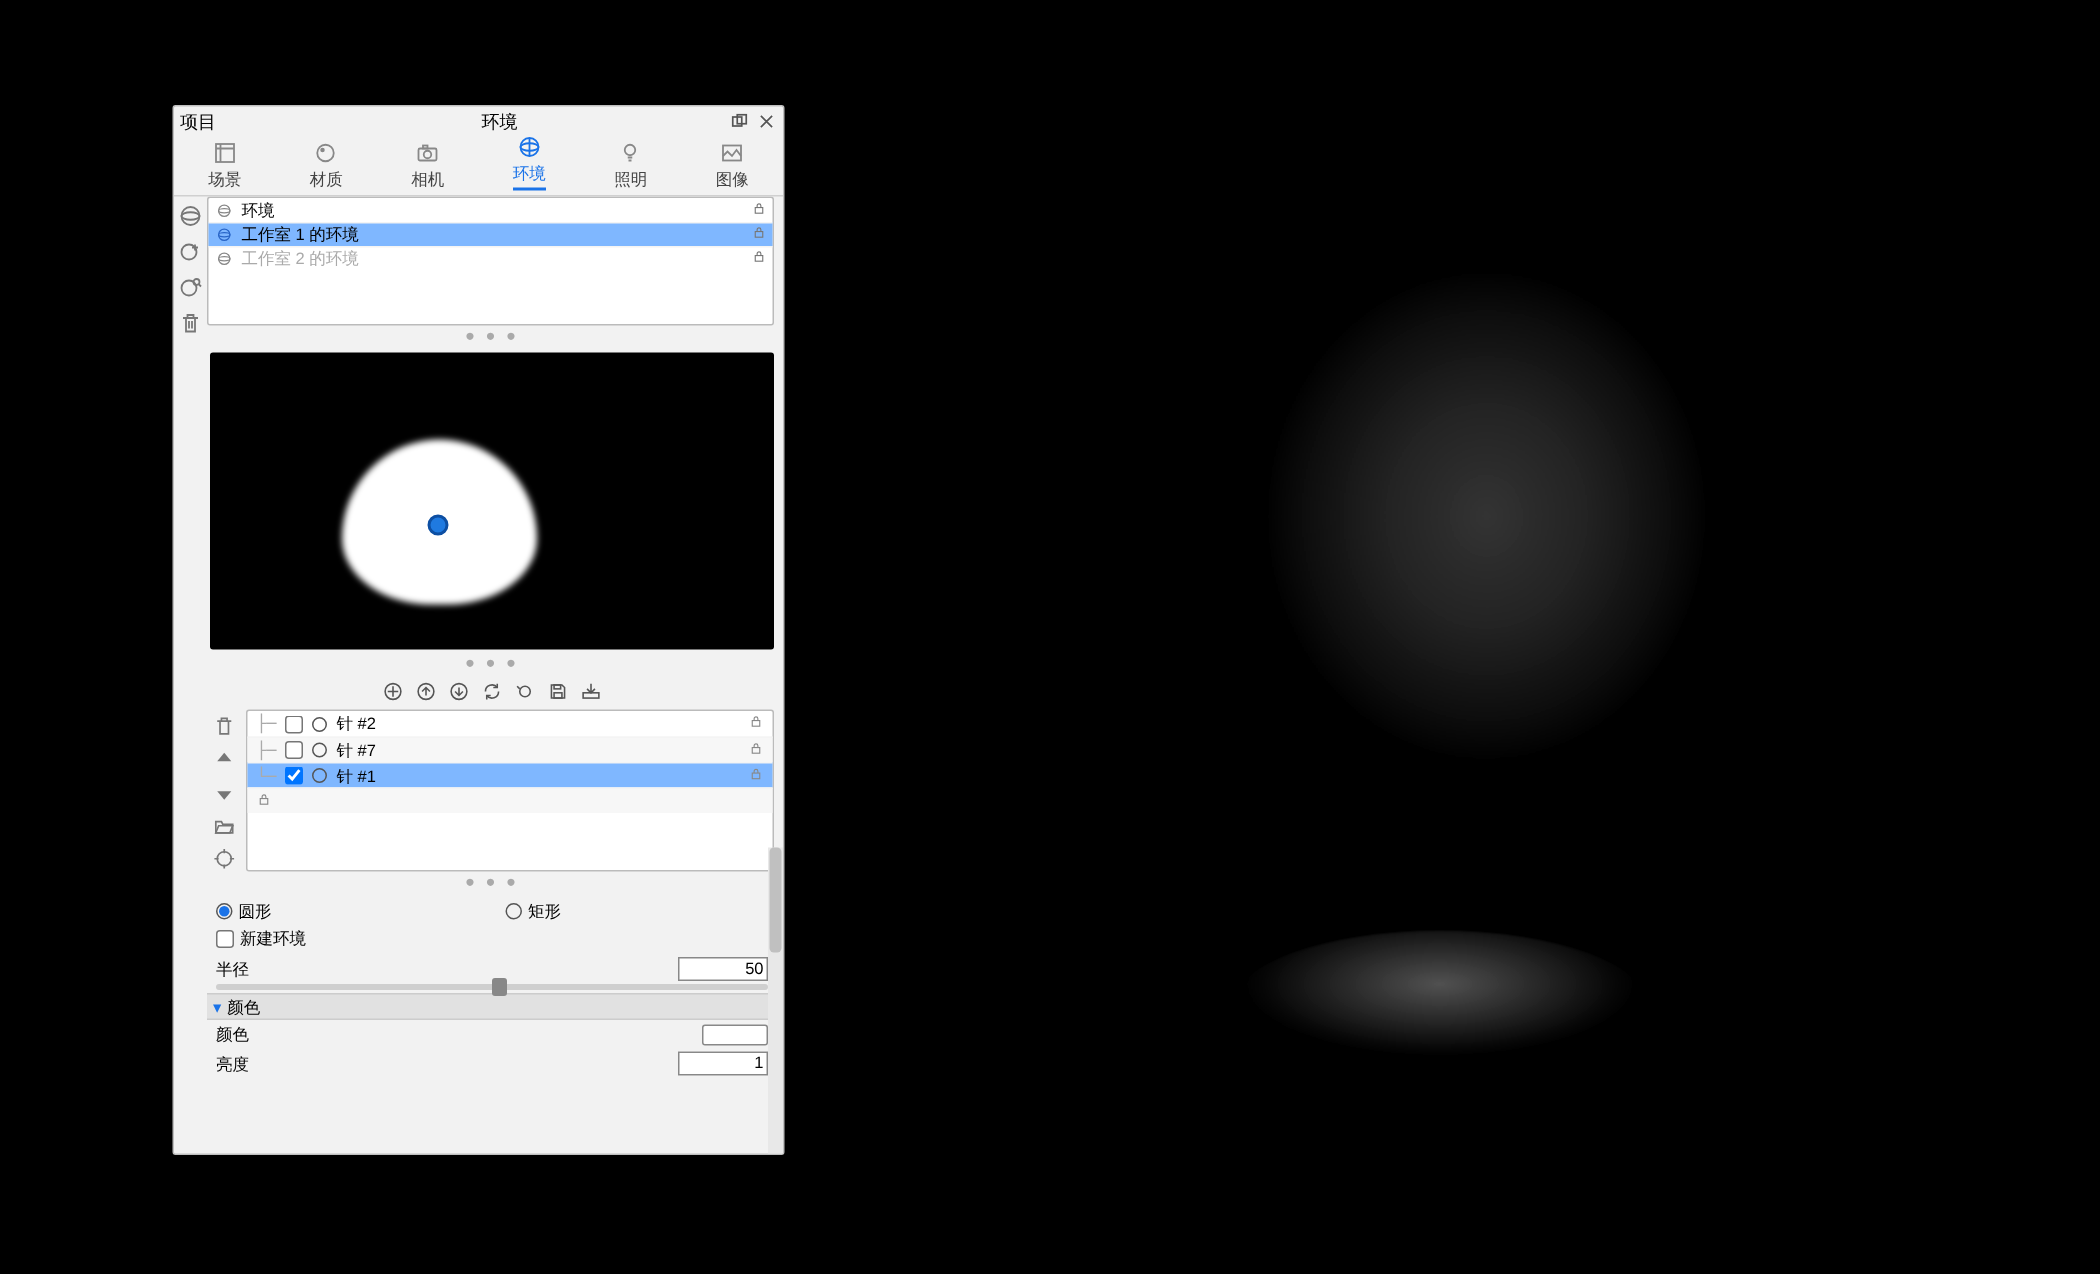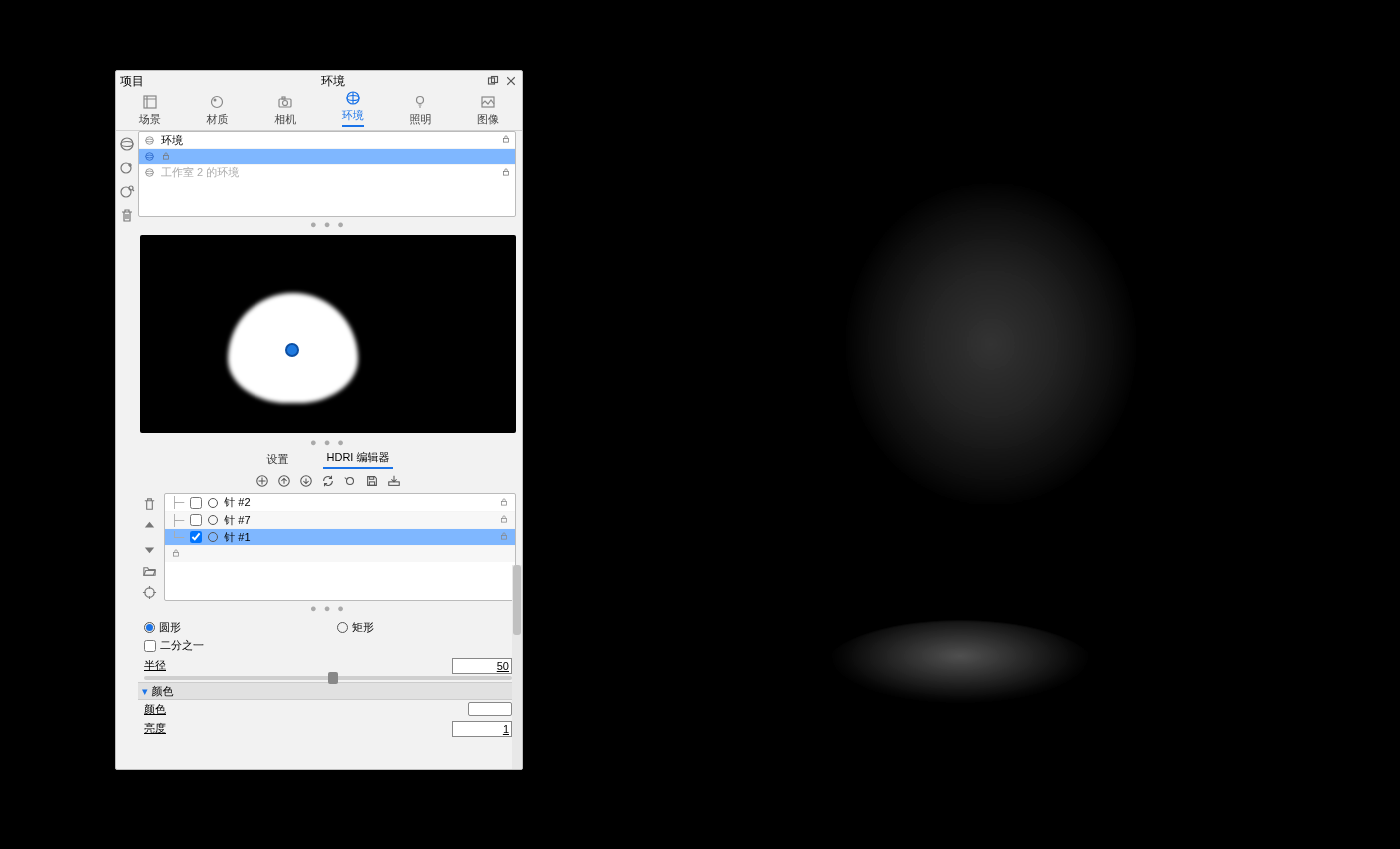--- a/index.html
+++ b/index.html
@@ -100,21 +100,21 @@
   .pin-row .lock{color:#888;}
   .pin-row .lock svg{width:10px;height:10px;}
   .pin-list .filler{height:20px;}
 
   .shape-row{ display:flex; align-items:center; gap:18px; padding:3px 6px;}
   .shape-opt{ display:flex; align-items:center; gap:4px; font-size:11px;}
   .shape-opt .r{ width:11px;height:11px;border:1px solid #555;border-radius:50%; position:relative;}
   .shape-opt .r.on::after{content:"";position:absolute;inset:1px;border-radius:50%;background:#1a73e8;}
   .shape-opt input[type=checkbox]{width:12px;height:12px;}
 
-  .param-row{ display:flex; align-items:flex-start; padding:2px 6px; gap:24px; font-size:11px;text-decoration:underline;}
+  .param-row{ display:flex; align-items:flex-end; padding:2px 6px; gap:24px; font-size:11px;}
   .param-row .plabel{ width:60px;}
   .param-row .slider{ flex:1; height:4px; background:#cfcfcf; border-radius:2px; position:relative;}
   .param-row .slider .thumb{ position:absolute; top:-4px; width:10px;height:12px;background:#888;border-radius:2px;}
   .param-row .valbox{ width:60px; height:16px; border:1px solid #888; background:#fff; font-size:11px; padding:0 2px; text-align:right;}
   .param-row .swatch{ width:44px; height:14px; border:1px solid #888; background:#fff; border-radius:2px; margin-left:auto;}
 
   .section-head{ background:#e1e1e1; height:18px; display:flex; align-items:center; padding:0 4px; gap:4px; font-size:11px; border-top:1px solid #ccc; border-bottom:1px solid #ccc;}
   .section-head .chev{color:#1a73e8;}
 
   .scrollbar-fake{position:absolute; right:0; top:494px; bottom:0; width:10px; background:#e8e8e8;}
@@ -247,20 +247,21 @@
                 <path d="M6 7V5a2 2 0 014 0v2"></path>
               </svg></span>
         </div>
         <div class="env-row sel">
           <span class="gico">
               <svg viewBox="0 0 16 16" fill="none" stroke="currentColor" stroke-width="1.2">
                 <circle cx="8" cy="8" r="5.5"></circle>
                 <ellipse cx="8" cy="8" rx="5.5" ry="2"></ellipse>
               </svg>
             </span>
+          <span class="ri">工作室 1 的环境</span>
           <span class="lock"><svg viewBox="0 0 16 16" fill="none" stroke="currentColor" stroke-width="1.2">
                 <rect x="4" y="7" width="8" height="6"></rect>
                 <path d="M6 7V5a2 2 0 014 0v2"></path>
               </svg></span>
         </div>
         <div class="env-row dis">
           <span class="gico">
               <svg viewBox="0 0 16 16" fill="none" stroke="currentColor" stroke-width="1.2">
                 <circle cx="8" cy="8" r="5.5"></circle>
                 <ellipse cx="8" cy="8" rx="5.5" ry="2"></ellipse>
@@ -277,24 +278,20 @@
       <div class="dots">● ● ●</div>
 
       <div class="preview-wrap">
         <div class="preview">
           <div class="blob"></div>
           <div class="pin"></div>
         </div>
       </div>
 
       <div class="dots">● ● ●</div>
-      <div class="sub-tabs">
-        <div class="sub-tab">设置</div>
-        <div class="sub-tab active">HDRI 编辑器</div>
-      </div>
 
       <div class="mini-toolbar">
         <div class="mbtn">
             <svg viewBox="0 0 16 16" fill="none" stroke="currentColor" stroke-width="1.2">
               <circle cx="8" cy="8" r="6"></circle>
               <path d="M8 4v8M4 8h8"></path>
             </svg>
           </div>
         <div class="mbtn">
             <svg viewBox="0 0 16 16" fill="none" stroke="currentColor" stroke-width="1.2">
@@ -417,21 +414,21 @@
         <div style="flex:1"></div>
         <label class="shape-opt">
             <span class="r"></span>
             <span>矩形</span>
           </label>
         <div style="flex:1"></div>
       </div>
       <div class="shape-row" style="padding-top:0">
         <label class="shape-opt">
             <input type="checkbox" style="">
-            <span>二分之一</span>
+            <span>新建环境</span>
           </label>
       </div>
 
       <div class="param-row">
         <span class="plabel">半径</span>
         <input class="valbox" style="margin-left: auto;" value="50">
       </div>
       <div class="param-row" style="padding-top:0">
         <div class="slider">
             <div class="thumb" style="left:50%"></div>

